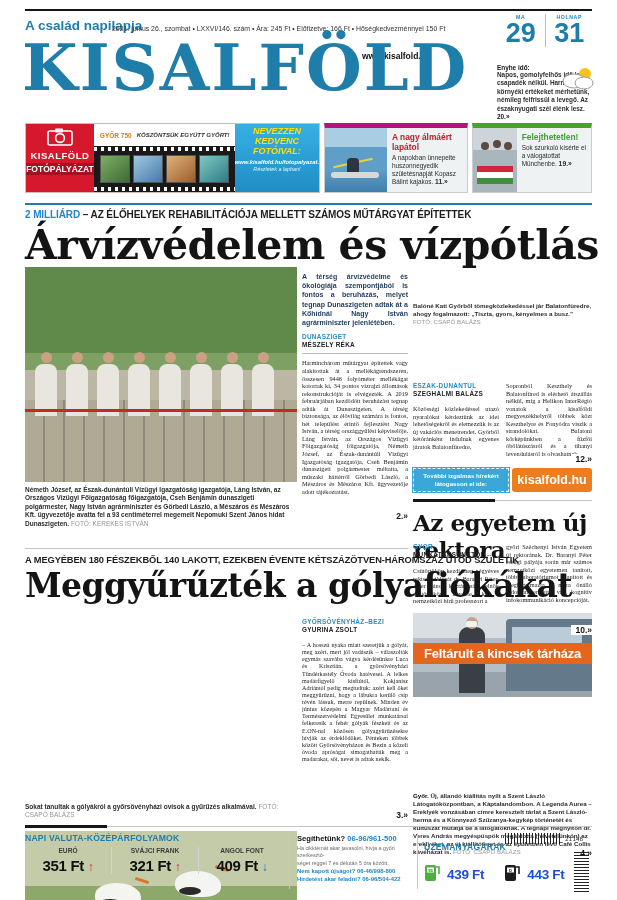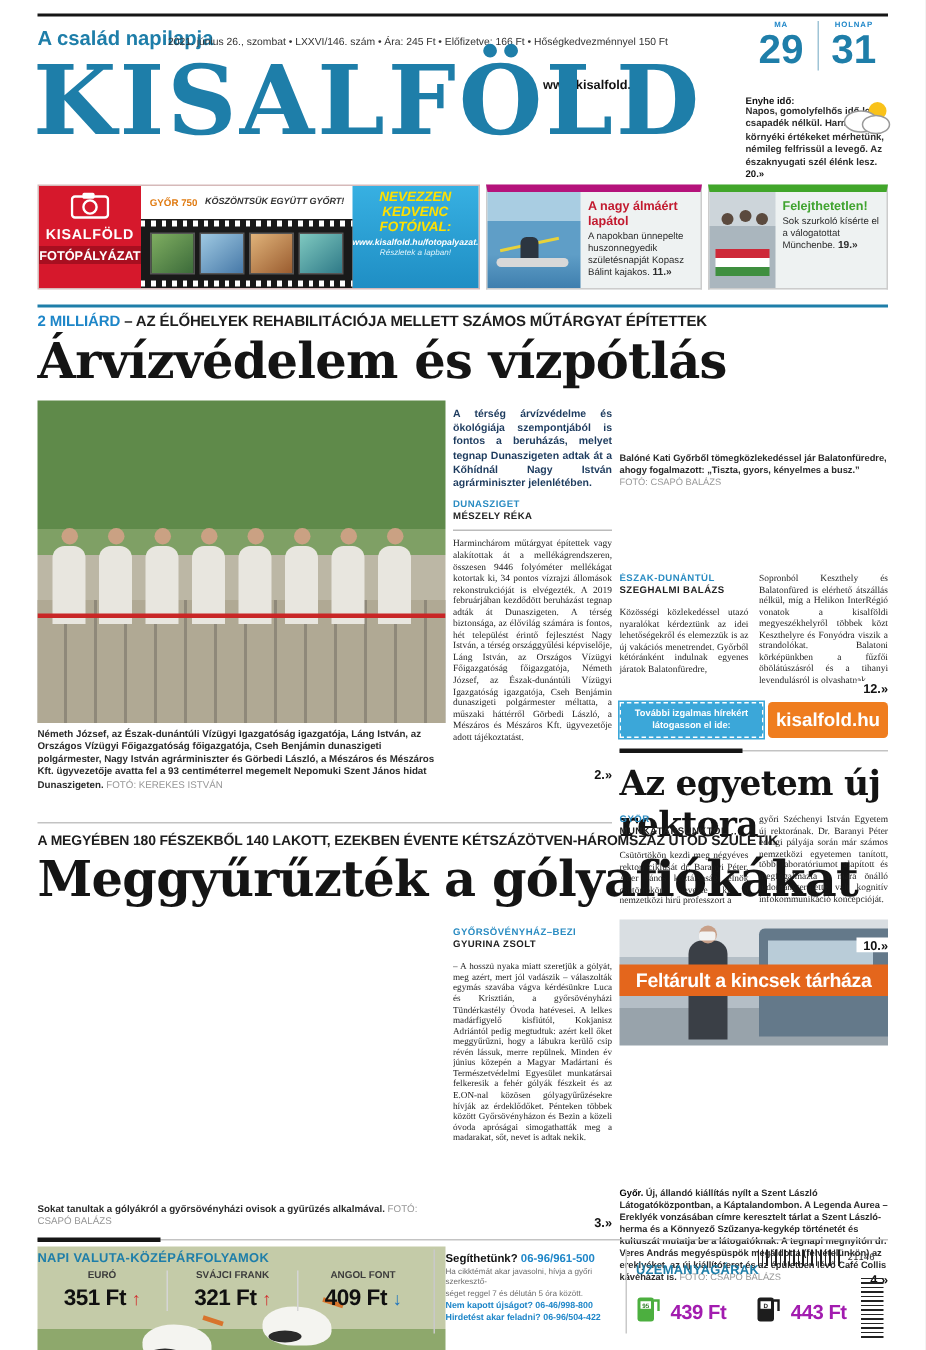--- a/index.html
+++ b/index.html
@@ -121,21 +121,21 @@
   .fx-cell+.fx-cell{border-left:1px solid #d5d5d5;}
   .fx-name{font:700 6.6px "Liberation Sans",sans-serif;color:#3c3c3c;margin-bottom:3px;}
   .fx-val{font:800 15px "Liberation Sans",sans-serif;color:#101010;letter-spacing:-.3px;}
   .arrow-up{color:#d22a2a;font-weight:700;font-size:12px;}
   .arrow-down{color:#2176bd;font-weight:700;font-size:12px;}
   .help-title{font:700 7.6px "Liberation Sans",sans-serif;color:#111;}
   .help-phone{color:#1e86c8;}
   .help-small{font:400 5.4px/1.35 "Liberation Sans",sans-serif;color:#6b6b6b;margin-top:2px;}
   .help-line{font:700 5.9px/1.4 "Liberation Sans",sans-serif;color:#1e86c8;}
   .fuel-row{display:flex;align-items:center;gap:6px;margin-top:8px;}
-  .fuel-val{font:800 13.5px "Liberation Sans",sans-serif;color:#a21caf;letter-spacing:-.3px;}
+  .fuel-val{font:800 13.5px "Liberation Sans",sans-serif;color:#1d4ed8;letter-spacing:-.3px;}
   .bc-h{width:56px;height:11px;background:repeating-linear-gradient(90deg,#222 0 1px,transparent 1px 3px);}
   .bc-num{font:400 6px "DejaVu Sans Mono",monospace;color:#333;margin-left:4px;}
   .bc-v{width:15px;height:42px;background:repeating-linear-gradient(0deg,#222 0 1px,transparent 1px 3px);}
 </style>
 </head>
 <body>
 
 <div id="page">
 
   <div class="abs top-rule"></div>
@@ -229,21 +229,21 @@
           <b>19.»</b></div>
       </div>
     </div>
   </div>
 
   <div class="abs blue-rule"></div>
 
   <div class="abs kicker" style="left:25px;top:209px">
     <span class="hl">2 MILLIÁRD</span><span> – AZ ÉLŐHELYEK REHABILITÁCIÓJA MELLETT SZÁMOS MŰTÁRGYAT ÉPÍTETTEK</span>
   </div>
-  <div class="abs serif-head" style="left:25px;top:221px;font-size:33px">Árvízvédelem és vízpótlás</div>
+  <div class="abs serif-head" style="left:25px;top:221px;font-size:41px">Árvízvédelem és vízpótlás</div>
 
   <div class="abs photo main-photo">
     <div class="deck"></div>
     <div class="figures">
       <span class="figure"></span>
       <span class="figure"></span>
       <span class="figure"></span>
       <span class="figure"></span>
       <span class="figure"></span>
       <span class="figure"></span>

